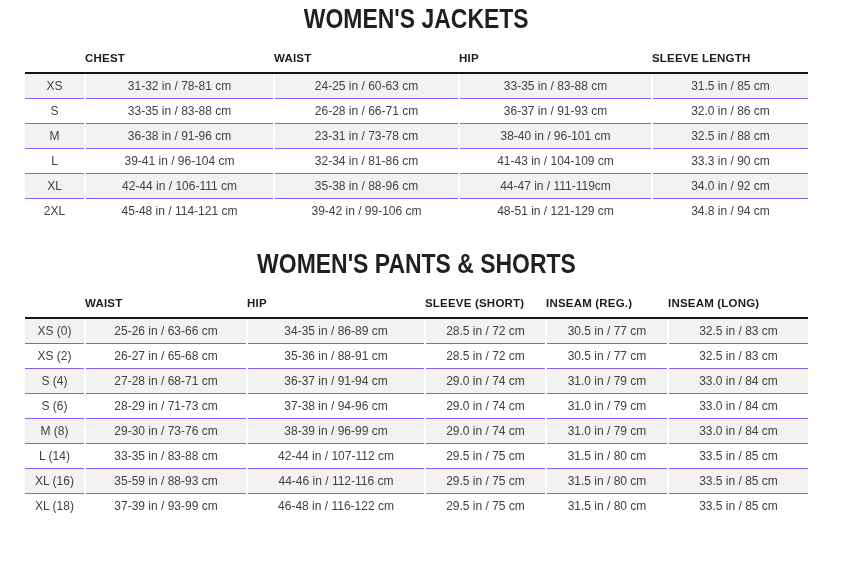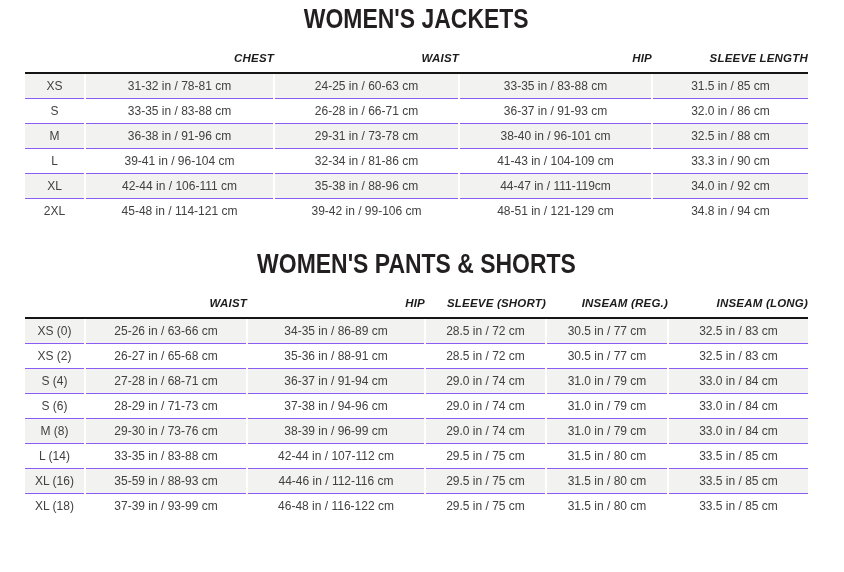--- a/index.html
+++ b/index.html
@@ -38,24 +38,23 @@
   }
   table.size-table {
     width: 783px;
     margin-top: 13px;
     border-collapse: collapse;
     table-layout: fixed;
   }
   table.size-table thead th {
     font-size: 11.5px;
     font-weight: bold;
-    font-style: italic;
     letter-spacing: 0.2px;
     color: #1c1c1c;
-    text-align: right;
+    text-align: left;
     padding: 5px 0 8px 0;
     border-bottom: 2px solid #151515;
     white-space: nowrap;
   }
   table.size-table tbody td {
     height: 24px;
     padding: 0;
     font-size: 12px;
     color: #414141;
     text-align: center;
@@ -117,21 +116,21 @@
           <tr>
             <td>S</td>
             <td>33-35 in / 83-88 cm</td>
             <td>26-28 in / 66-71 cm</td>
             <td>36-37 in / 91-93 cm</td>
             <td>32.0 in / 86 cm</td>
           </tr>
           <tr>
             <td>M</td>
             <td>36-38 in / 91-96 cm</td>
-            <td>29-31 in / 73-78 cm</td>
+            <td>23-31 in / 73-78 cm</td>
             <td>38-40 in / 96-101 cm</td>
             <td>32.5 in / 88 cm</td>
           </tr>
           <tr>
             <td>L</td>
             <td>39-41 in / 96-104 cm</td>
             <td>32-34 in / 81-86 cm</td>
             <td>41-43 in / 104-109 cm</td>
             <td>33.3 in / 90 cm</td>
           </tr>

